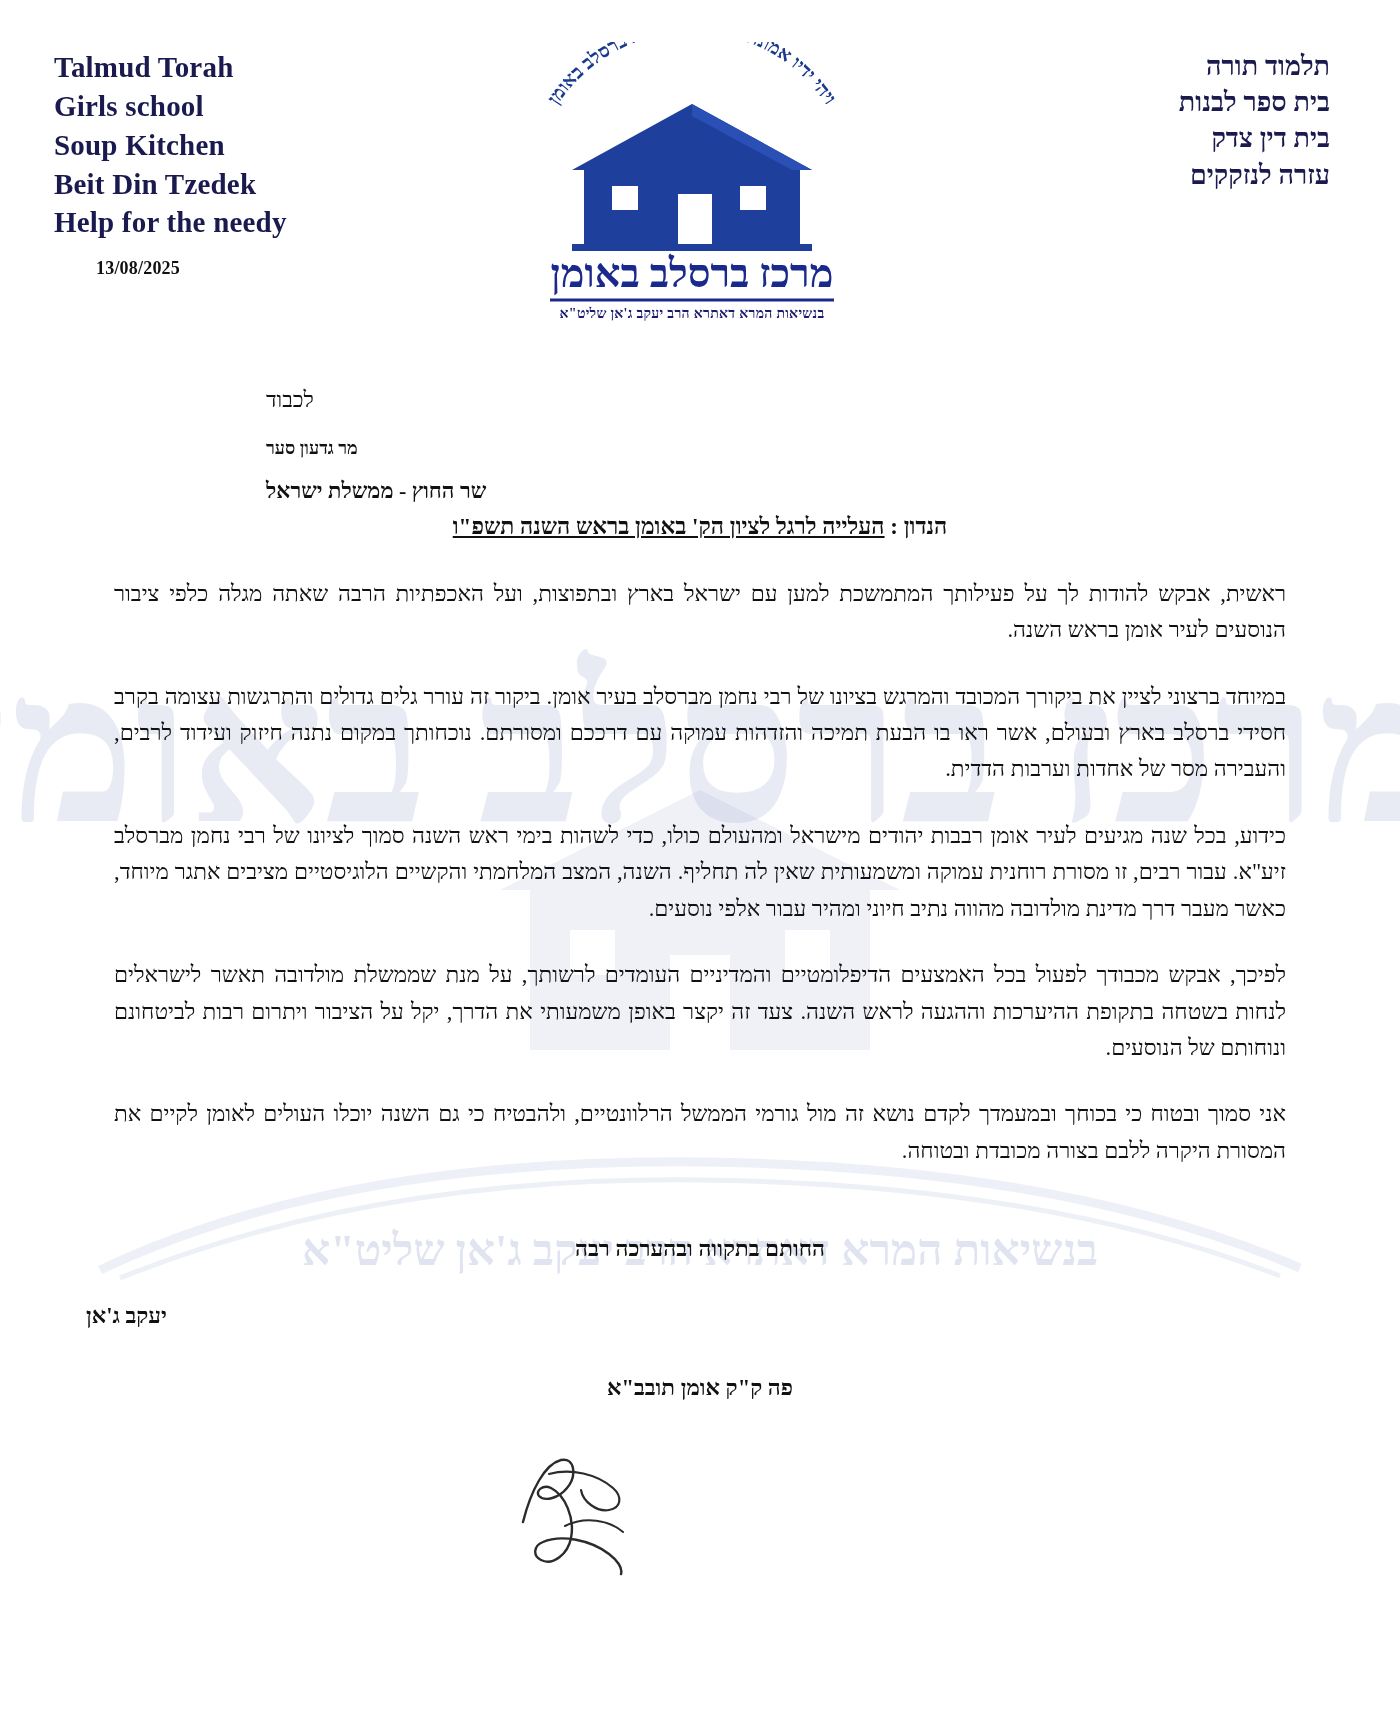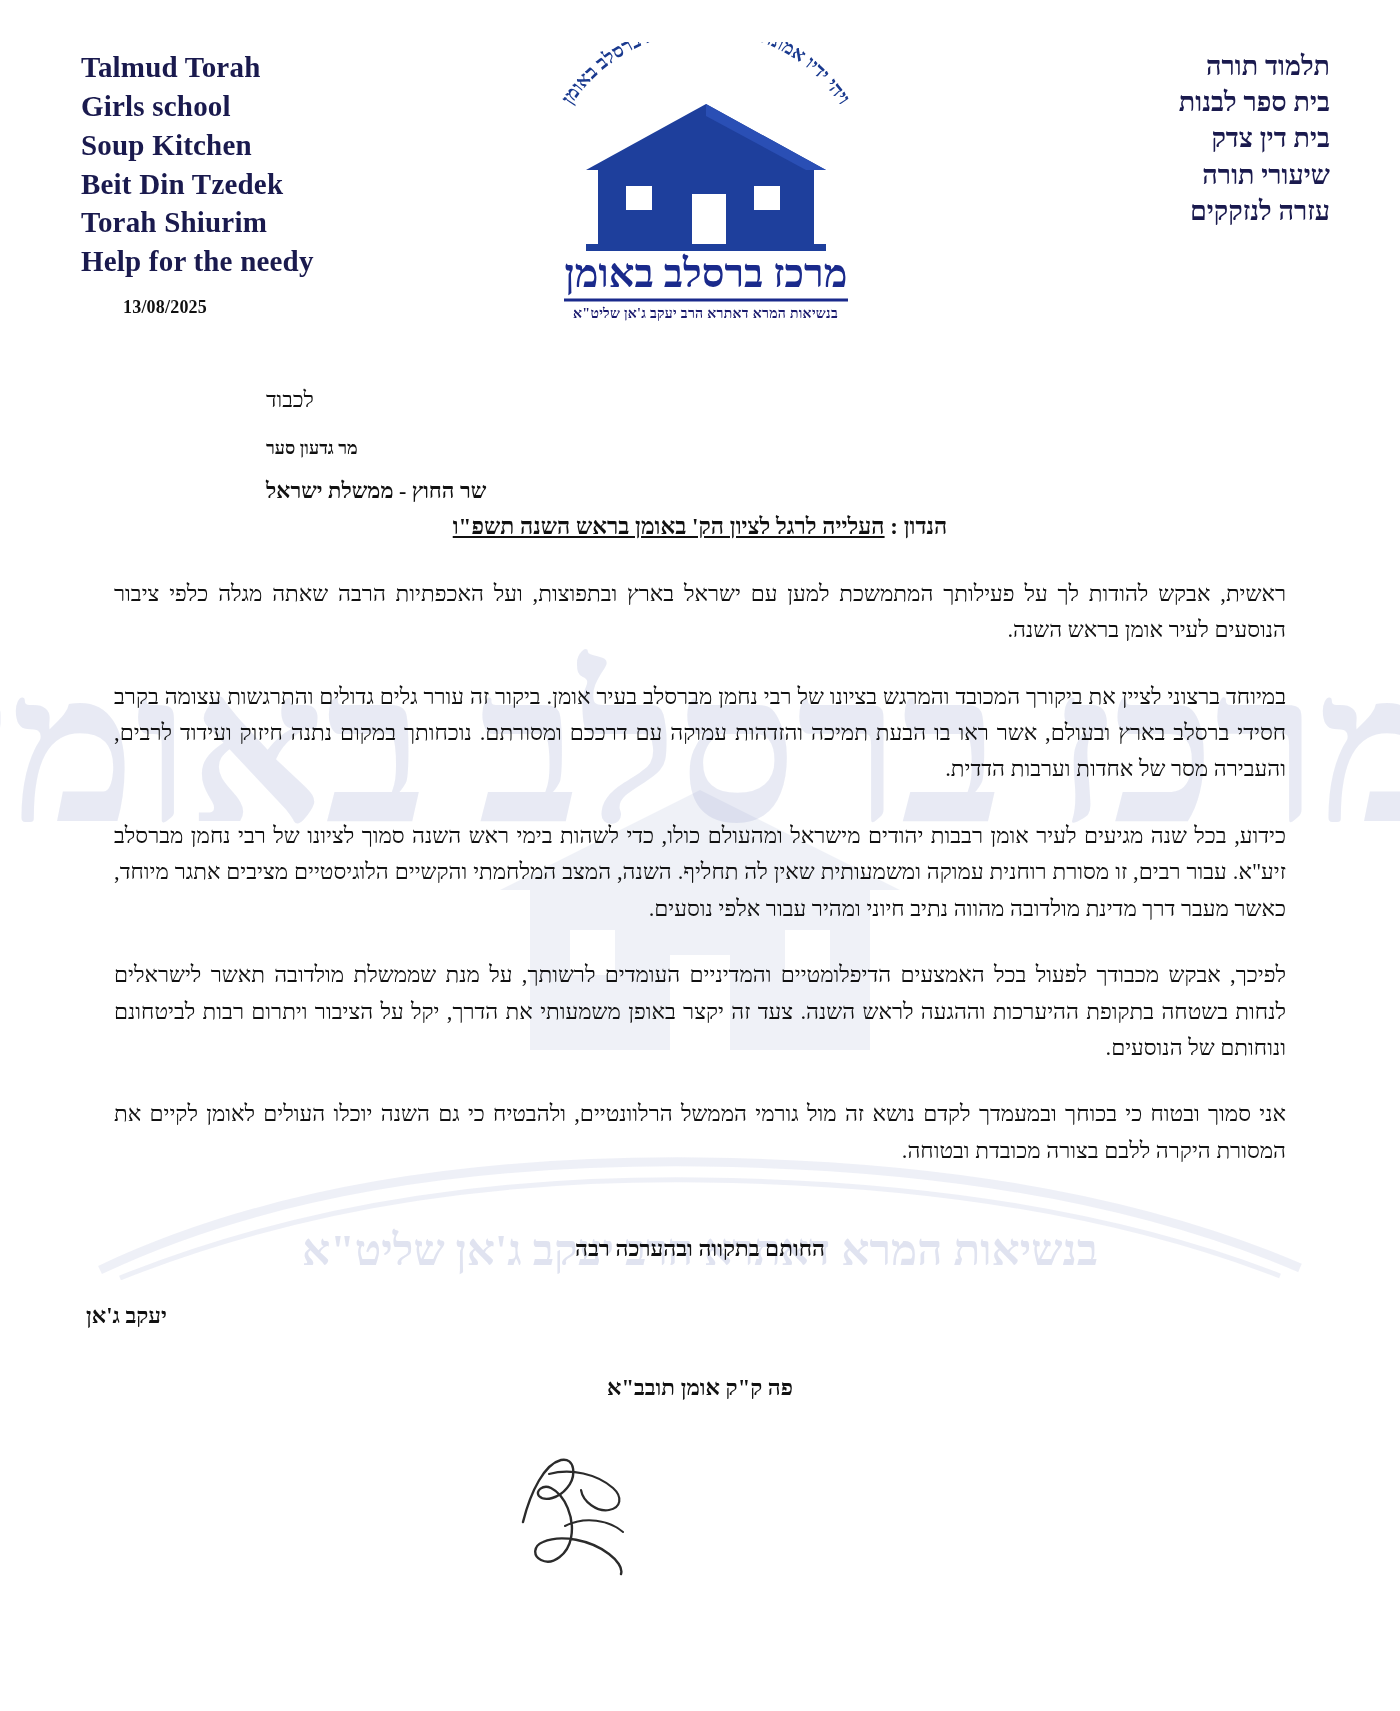--- a/index.html
+++ b/index.html
@@ -73,21 +73,21 @@
   
   .page {
     position: relative;
     z-index: 2;
     padding: 0;
   }
   .header {
     display: flex;
     align-items: flex-start;
     justify-content: space-between;
-    padding: 48px 70px 0 81px;
+    padding: 48px 70px 0 54px;
   }
   .hdr-col {
     font-weight: bold;
     line-height: 1.34;
   }
   .hdr-left {
     font-size: 29px;
     letter-spacing: .2px;
     width: 330px;
     text-align: left;
@@ -206,21 +206,20 @@
 
 <div class="page">
 
   <div class="header">
 
     <div class="hdr-col hdr-left">
       <div>Talmud Torah</div>
       <div>Girls school</div>
       <div>Soup Kitchen</div>
       <div>Beit Din Tzedek</div>
-      <div>Torah Shiurim</div>
       <div>Help for the needy</div>
       <div class="date">13/08/2025</div>
     </div>
 
     <div class="hdr-center">
       <svg class="logo" viewBox="0 0 400 270">
         <defs>
           <path id="arcpath" d="M 40 150 A 160 160 0 0 1 360 150"></path>
         </defs>
         <text font-family="'Liberation Serif', serif" font-size="19" font-weight="bold" fill="#1a3a8f">
@@ -238,21 +237,20 @@
         <text x="200" y="245" text-anchor="middle" font-family="'Liberation Serif', serif" font-size="40" font-weight="bold" fill="#1a2a8c" direction="rtl">מרכז ברסלב באומן</text>
         <line x1="58" y1="258" x2="342" y2="258" stroke="#1a2a8c" stroke-width="3"></line>
       </svg>
       <div class="logo-caption">בנשיאות המרא דאתרא הרב יעקב ג'אן שליט"א</div>
     </div>
 
     <div class="hdr-col hdr-right">
       <div>תלמוד תורה</div>
       <div>בית ספר לבנות</div>
       <div>בית דין צדק</div>
-      <div>שיעורי תורה</div>
       <div>עזרה לנזקקים</div>
     </div>
   </div>
 
   <div class="content">
 
     <div class="addressee">
       <div class="ln1">לכבוד</div>
       <div class="ln2">מר גדעון סער</div>
       <div class="ln3">שר החוץ - ממשלת ישראל</div>

